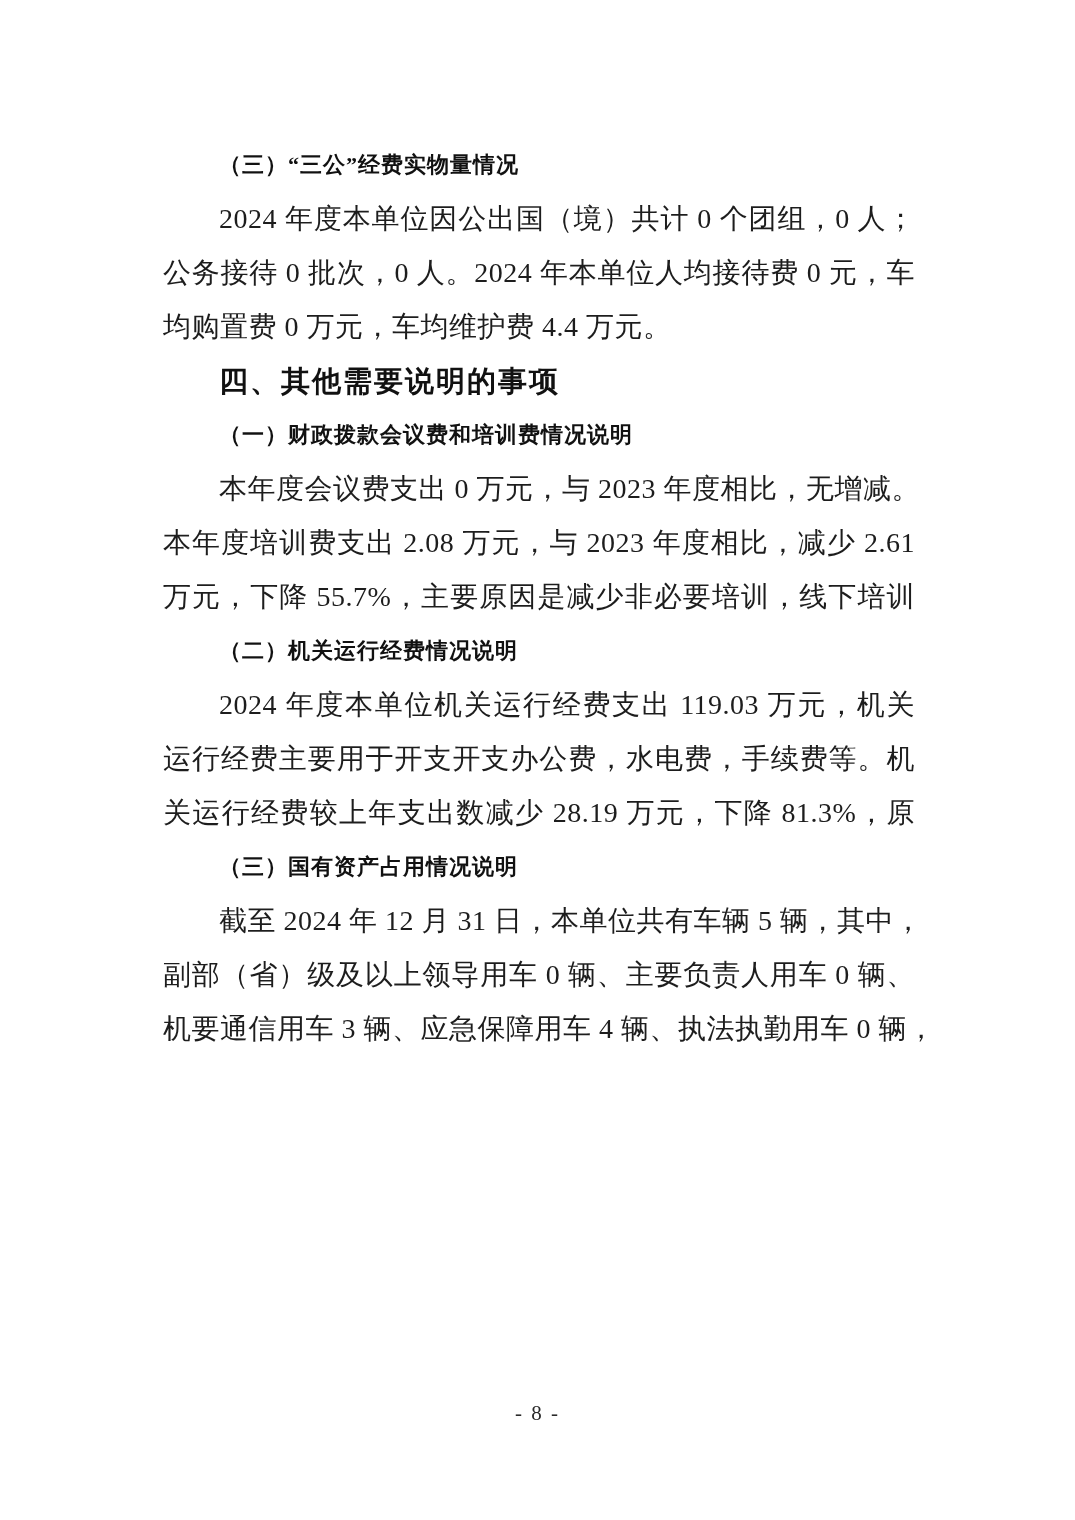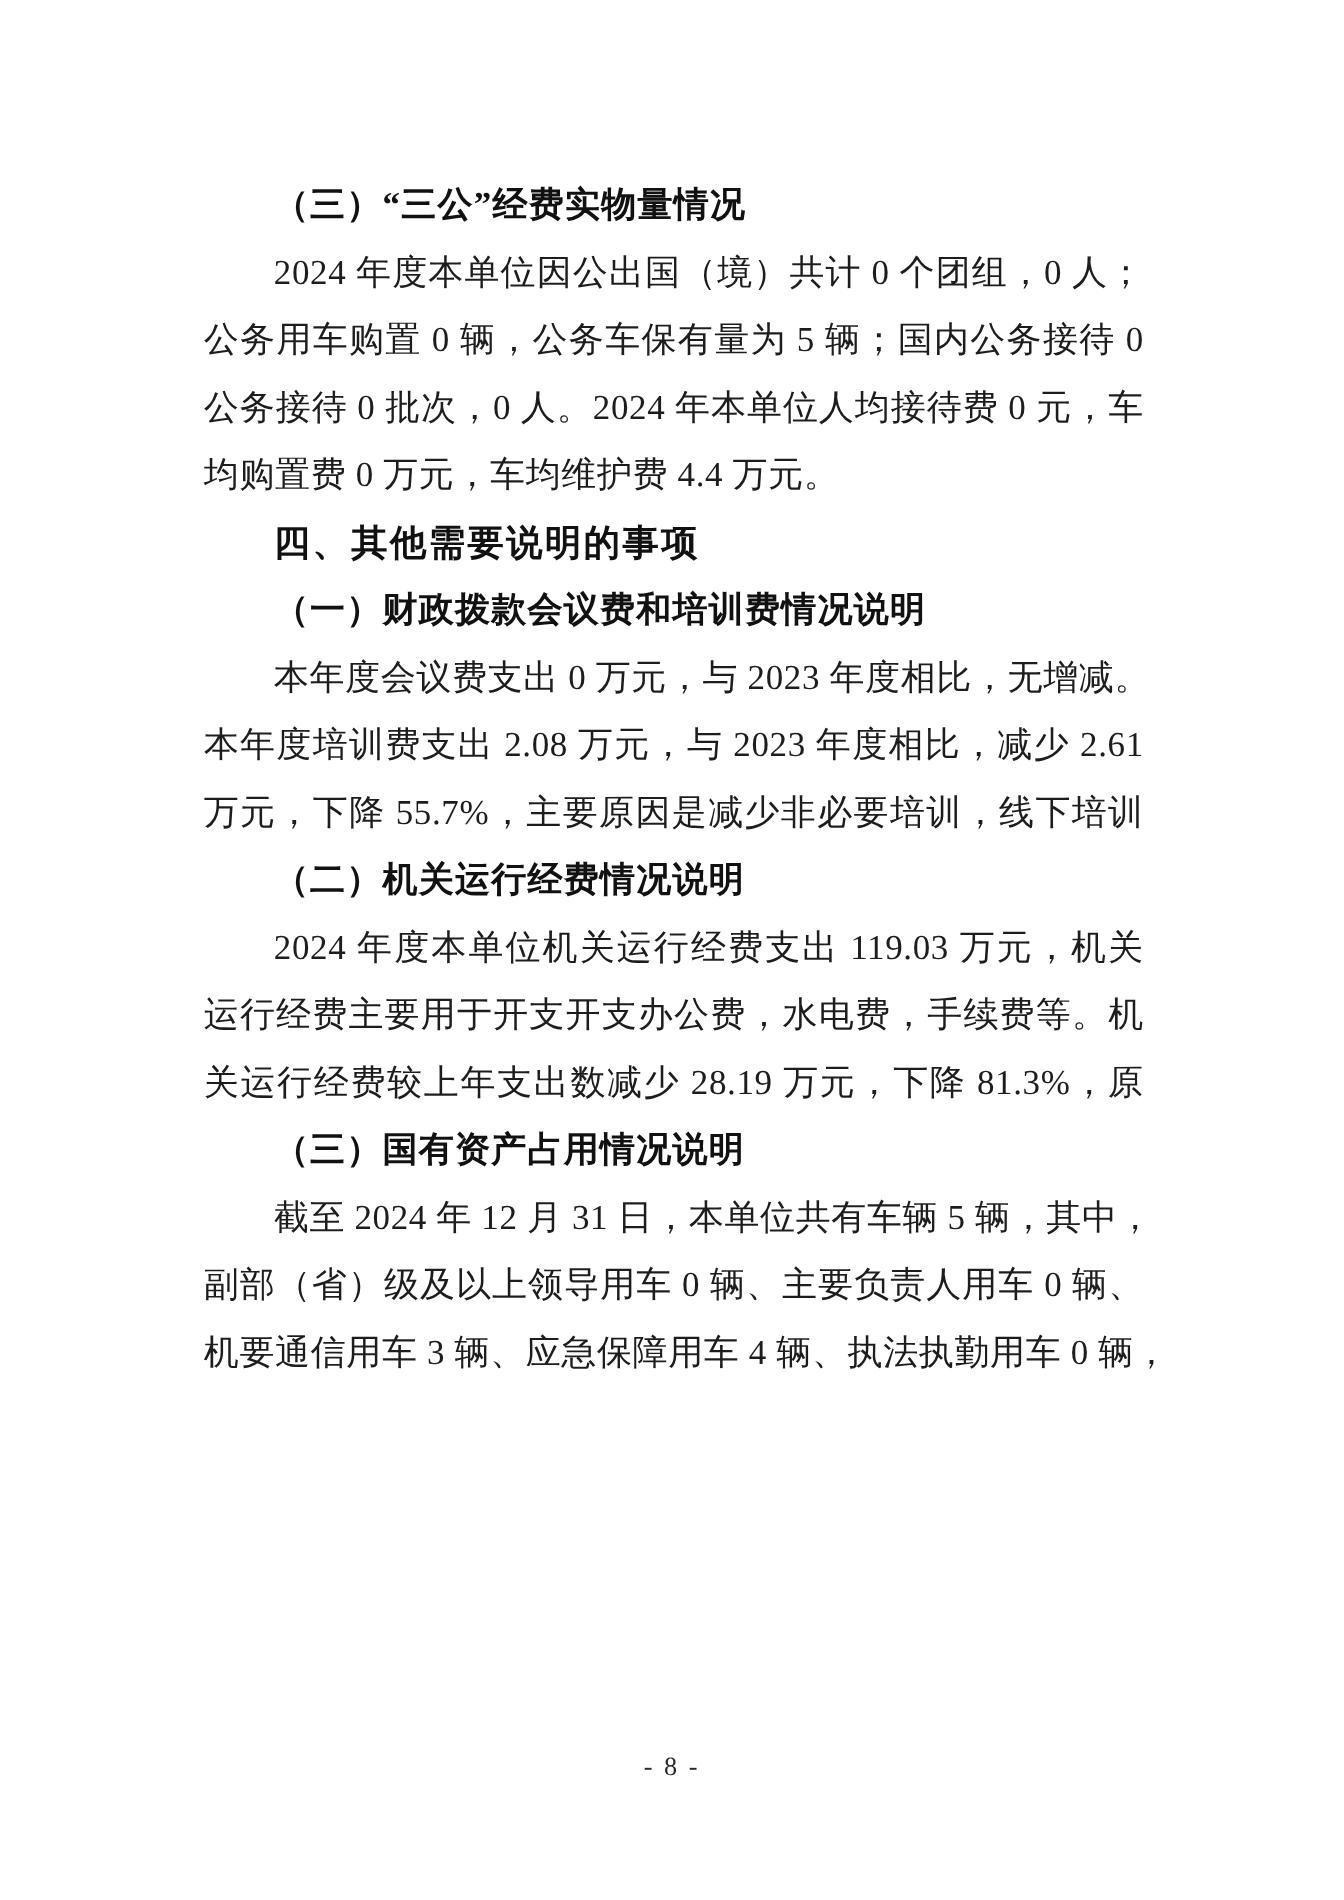--- a/index.html
+++ b/index.html
@@ -46,21 +46,21 @@
     font-weight: bold;
     font-family: Liberation Sans, sans-serif;
     color: #111111;
     text-indent: 56px;
     letter-spacing: 2px;
     white-space: nowrap;
   }
   .h2 {
     height: 54px;
     line-height: 54px;
-    font-size: 28px;
+    font-size: 22px;
     font-weight: bold;
     font-family: "Liberation Serif", "DejaVu Serif", serif;
     color: #111111;
     text-indent: 56px;
     letter-spacing: 1px;
     white-space: nowrap;
   }
   .footer {
     position: absolute;
     top: 1398px;
@@ -75,21 +75,20 @@
   }
 </style>
 </head>
 <body>
 
 <div class="page">
   <div class="content" id="doc-content">
       <div class="h2">（三）“三公”经费实物量情况</div>
       <div class="para">
         <div class="line fill indent">2024 年度本单位因公出国（境）共计 0 个团组，0 人；</div>
-        <div class="line fill">公务用车购置 0 辆，公务车保有量为 5 辆；国内公务接待 0</div>
         <div class="line fill">公务接待 0 批次，0 人。2024 年本单位人均接待费 0 元，车</div>
         <div class="line nofill">均购置费 0 万元，车均维护费 4.4 万元。</div>
       </div>
       <div class="h1">四、其他需要说明的事项</div>
       <div class="h2">（一）财政拨款会议费和培训费情况说明</div>
       <div class="para">
         <div class="line fill indent">本年度会议费支出 0 万元，与 2023 年度相比，无增减。</div>
         <div class="line fill">本年度培训费支出 2.08 万元，与 2023 年度相比，减少 2.61</div>
         <div class="line fill">万元，下降 55.7%，主要原因是减少非必要培训，线下培训</div>
       </div>

